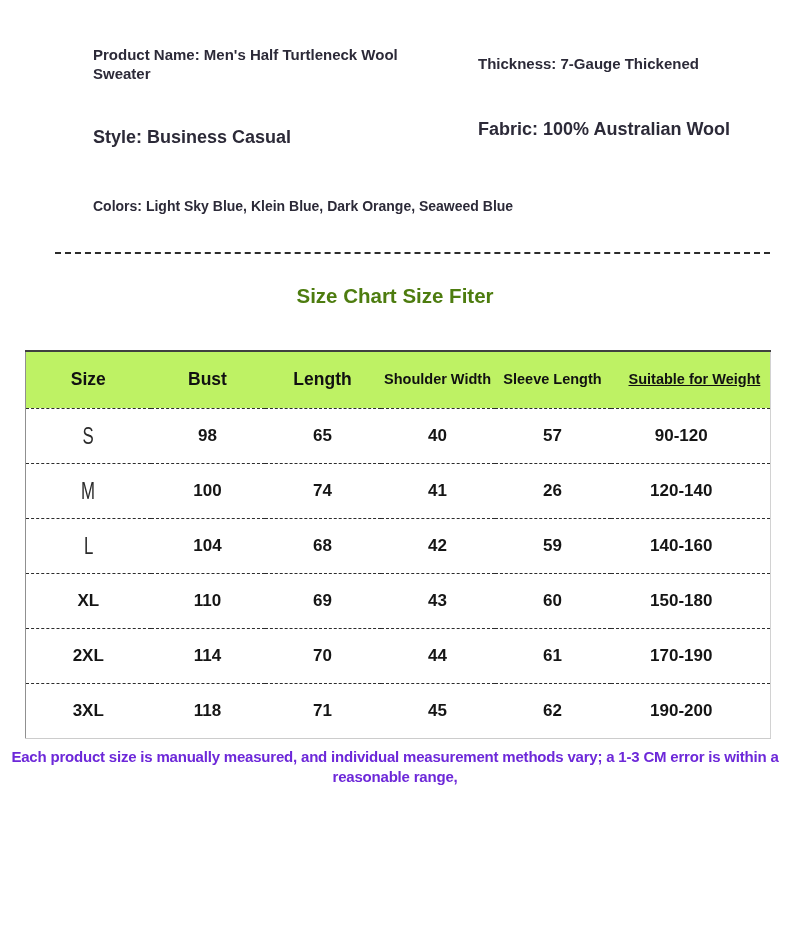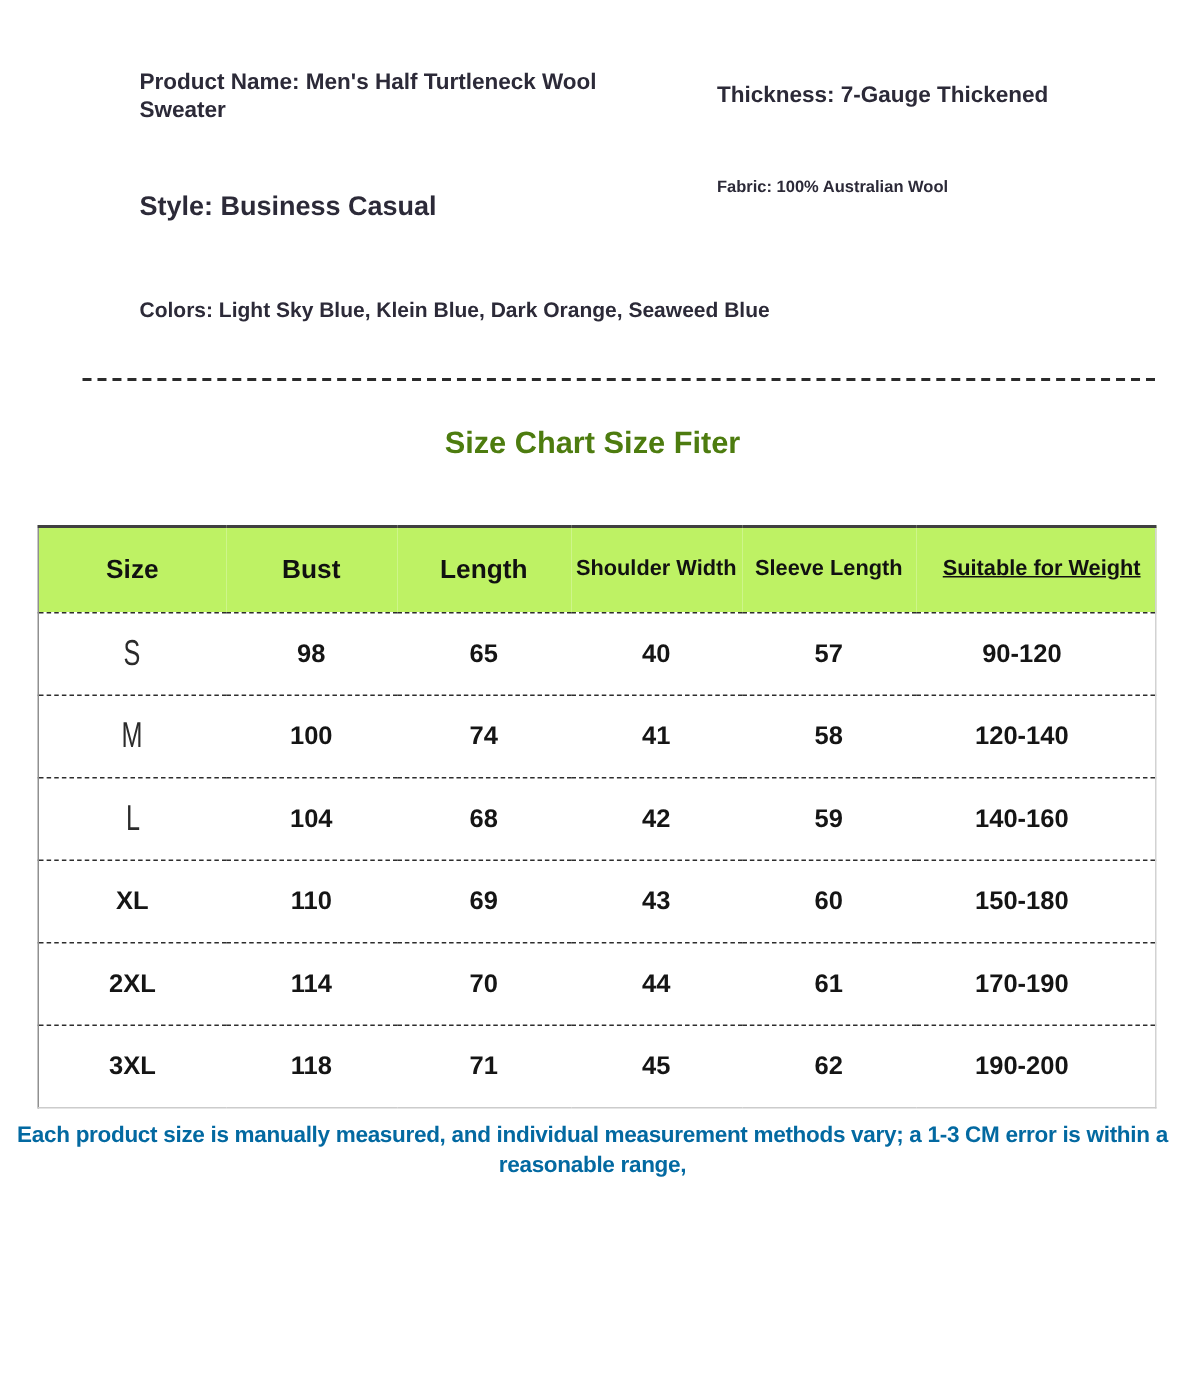--- a/index.html
+++ b/index.html
@@ -33,21 +33,21 @@
     color: #3e2b50;
     letter-spacing: 0.4px;
   }
 
   
   .details { position: relative; height: 252px; }
   .detail  { position: absolute; font-weight: bold; color: #2c2a38; }
   .d-product-name { left: 93px;  top: 45px;  width: 360px; font-size: 15px; line-height: 19px; }
   .d-thickness    { left: 478px; top: 55px;  font-size: 15px; }
   .d-style        { left: 93px;  top: 127px; font-size: 18px; }
-  .d-fabric       { left: 478px; top: 119px; font-size: 11px; }
+  .d-fabric       { left: 478px; top: 119px; font-size: 18px; }
   .d-colors       { left: 93px;  top: 198px; font-size: 14px; }
 
   
   .divider {
     margin: 0 20px 0 55px;
     border-top: 2px dashed #2b2b2b;
     height: 0;
   }
 
   
@@ -109,21 +109,21 @@
   }
 
   
   .footnote {
     margin: 8px auto 0 auto;
     width: 784px;
     text-align: center;
     font-size: 15px;
     font-weight: bold;
     line-height: 20px;
-    color: #0369a1;
+    color: #6d28d9;
     letter-spacing: -0.2px;
   }
 </style>
 </head>
 <body>
 
 <div class="page">
 
 
   <section class="details">
@@ -164,21 +164,21 @@
         <td><span>65</span></td>
         <td><span>40</span></td>
         <td><span>57</span></td>
         <td><span>90-120</span></td>
       </tr>
       <tr>
         <td><span>M</span></td>
         <td><span>100</span></td>
         <td><span>74</span></td>
         <td><span>41</span></td>
-        <td><span>58</span></td>
+        <td><span>26</span></td>
         <td><span>120-140</span></td>
       </tr>
       <tr>
         <td><span>L</span></td>
         <td><span>104</span></td>
         <td><span>68</span></td>
         <td><span>42</span></td>
         <td><span>59</span></td>
         <td><span>140-160</span></td>
       </tr>

